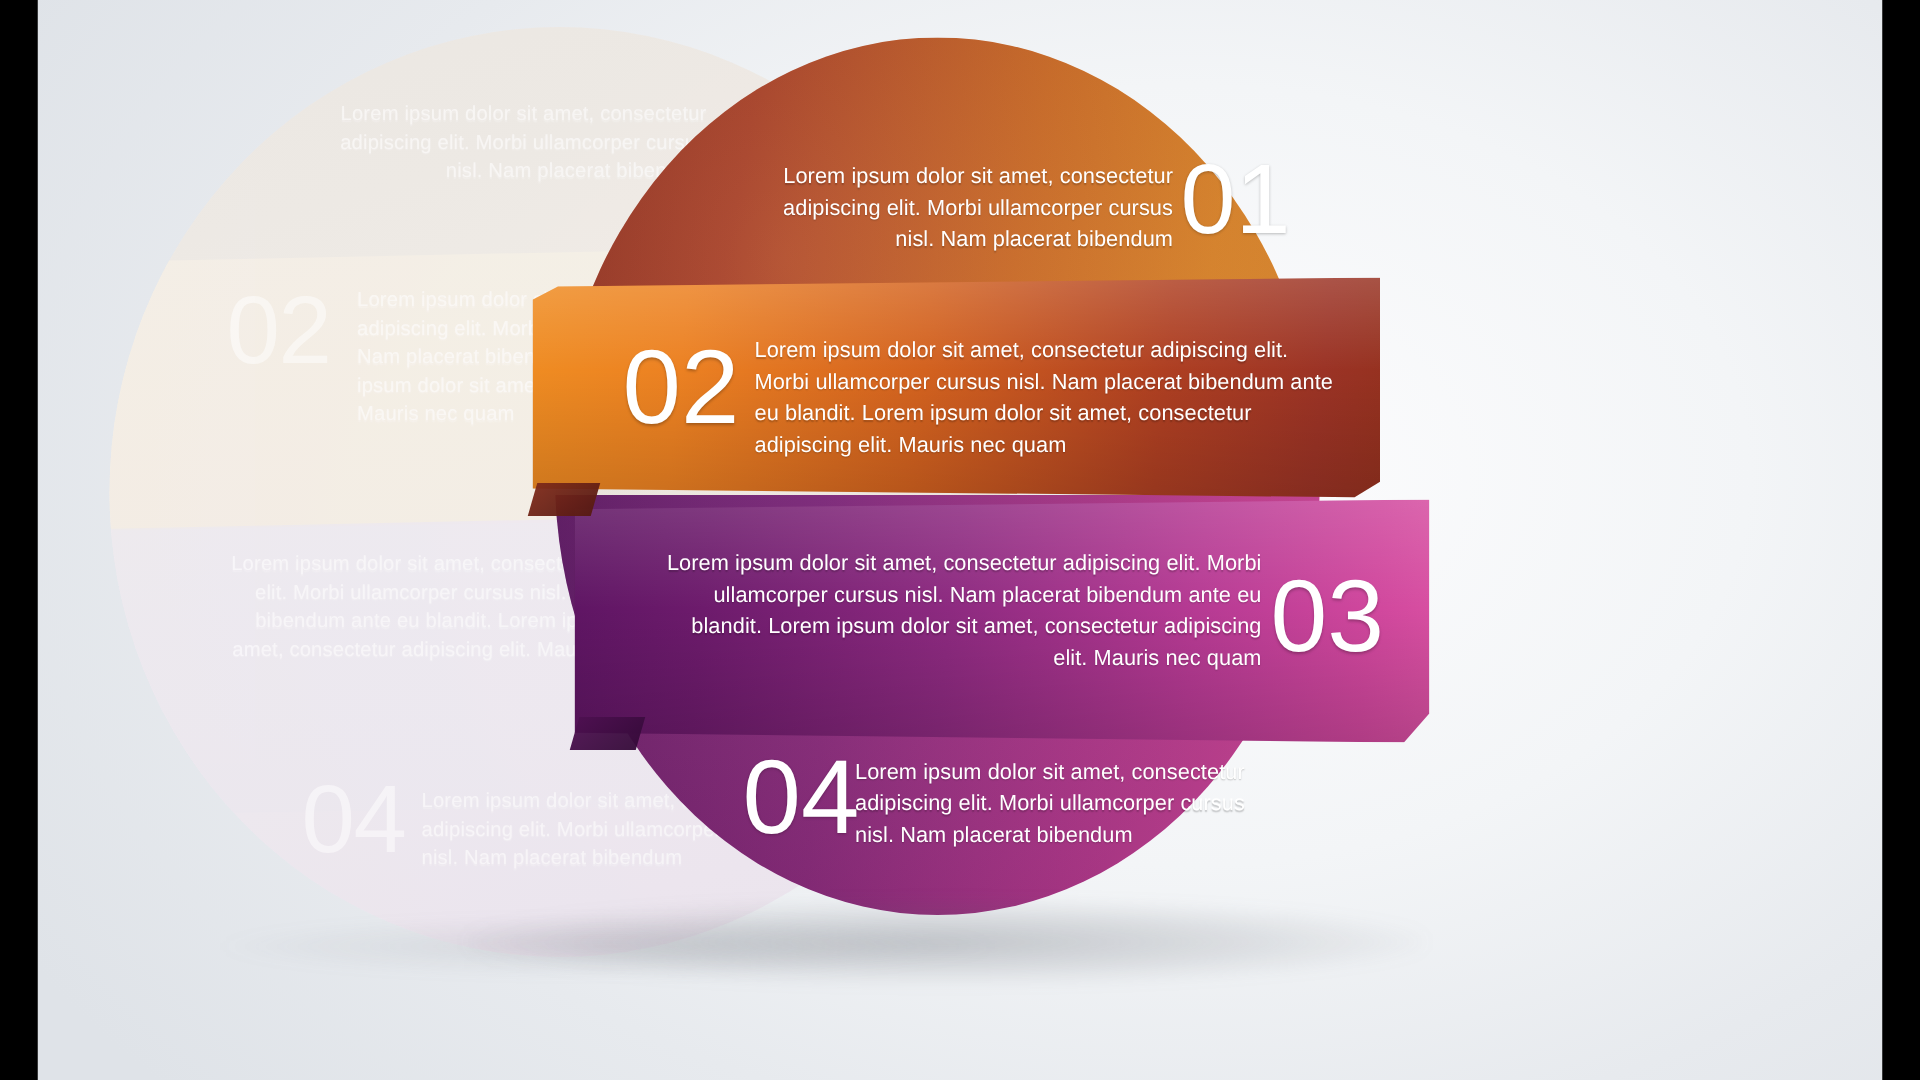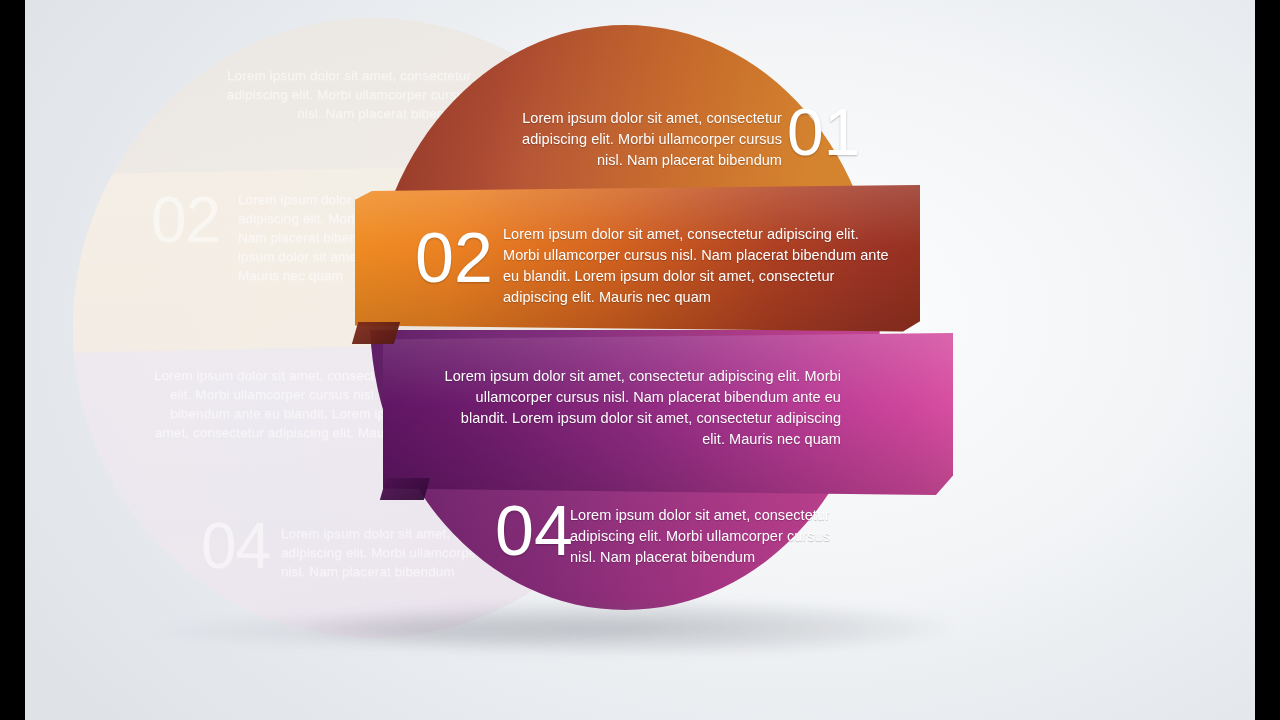--- a/index.html
+++ b/index.html
@@ -178,18 +178,19 @@
     <div class="ribbon" id="ribbon02"></div>
     <div class="ribbon" id="ribbon03"></div>
 
     <div class="body" id="txt01">Lorem ipsum dolor sit amet, consectetur adipiscing elit. Morbi ullamcorper cursus nisl. Nam placerat bibendum</div>
     <div class="num" id="num01">01</div>
 
     <div class="num" id="num02">02</div>
     <div class="body" id="txt02">Lorem ipsum dolor sit amet, consectetur adipiscing elit. Morbi ullamcorper cursus nisl. Nam placerat bibendum ante eu blandit. Lorem ipsum dolor sit amet, consectetur adipiscing elit. Mauris nec quam</div>
 
     <div class="body" id="txt03">Lorem ipsum dolor sit amet, consectetur adipiscing elit. Morbi ullamcorper cursus nisl. Nam placerat bibendum ante eu blandit. Lorem ipsum dolor sit amet, consectetur adipiscing elit. Mauris nec quam</div>
+    <div class="num" id="num03">03</div>
 
     <div class="num" id="num04">04</div>
     <div class="body" id="txt04">Lorem ipsum dolor sit amet, consectetur adipiscing elit. Morbi ullamcorper cursus nisl. Nam placerat bibendum</div>
 
   </div>
 </div>
 
 </body></html>

